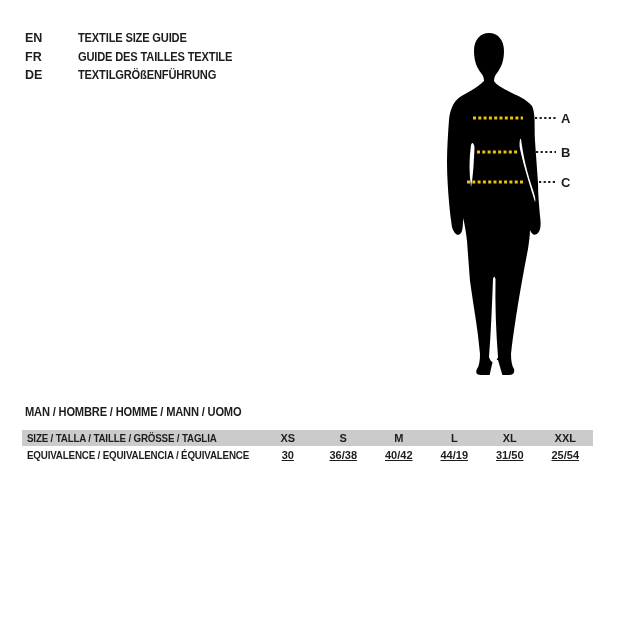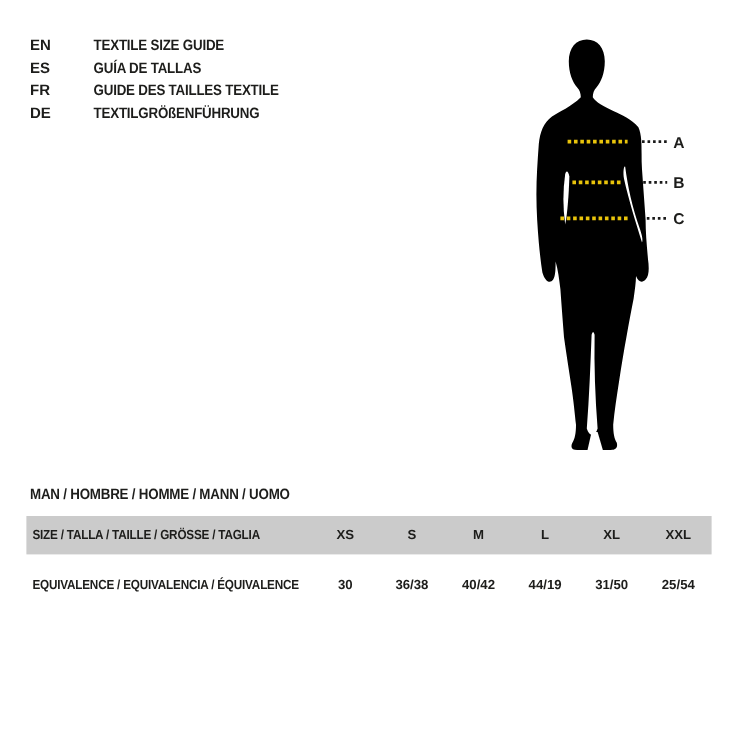--- a/index.html
+++ b/index.html
@@ -16,37 +16,33 @@
   
   .figure-wrap{position:absolute;left:420px;top:27px;width:170px;height:366px;}
   .figure-wrap svg{display:block;}
   .marker-label{font-family:"Liberation Sans",sans-serif;font-weight:700;
     font-size:13px;fill:#1d1d1b;}
   
   .category-title{position:absolute;left:25px;top:405px;font-size:12.5px;
     font-weight:700;}
   .size-table{position:absolute;left:22px;top:430px;width:571px;font-size:11px;
     font-weight:700;}
-  .header-row{display:flex;background:#cbcbcb;height:32px;align-items:center;}
+  .header-row{display:flex;background:#cbcbcb;height:16px;align-items:center;}
   .label-col{width:233px;flex:0 0 233px;padding-left:5px;box-sizing:content-box;}
   .size-col{width:55.5px;flex:0 0 55.5px;text-align:center;}
-  .equiv-row{display:flex;margin-top:20px;line-height:13px;}
+  .equiv-row{display:flex;margin-top:3px;line-height:13px;text-decoration:underline;}
   .equiv-label-line{line-height:13px;}
 </style>
 </head>
 <body>
 
 <div class="lang-list">
   <div class="lang-row">
     <span class="lang-code">EN</span>
     <span class="condensed">TEXTILE SIZE GUIDE</span>
-  </div>
-  <div class="lang-row">
-    <span class="lang-code">ES</span>
-    <span class="condensed">GUÍA DE TALLAS</span>
   </div>
   <div class="lang-row">
     <span class="lang-code">FR</span>
     <span class="condensed">GUIDE DES TAILLES TEXTILE</span>
   </div>
   <div class="lang-row">
     <span class="lang-code">DE</span>
     <span class="condensed">TEXTILGRÖßENFÜHRUNG</span>
   </div>
 </div>

